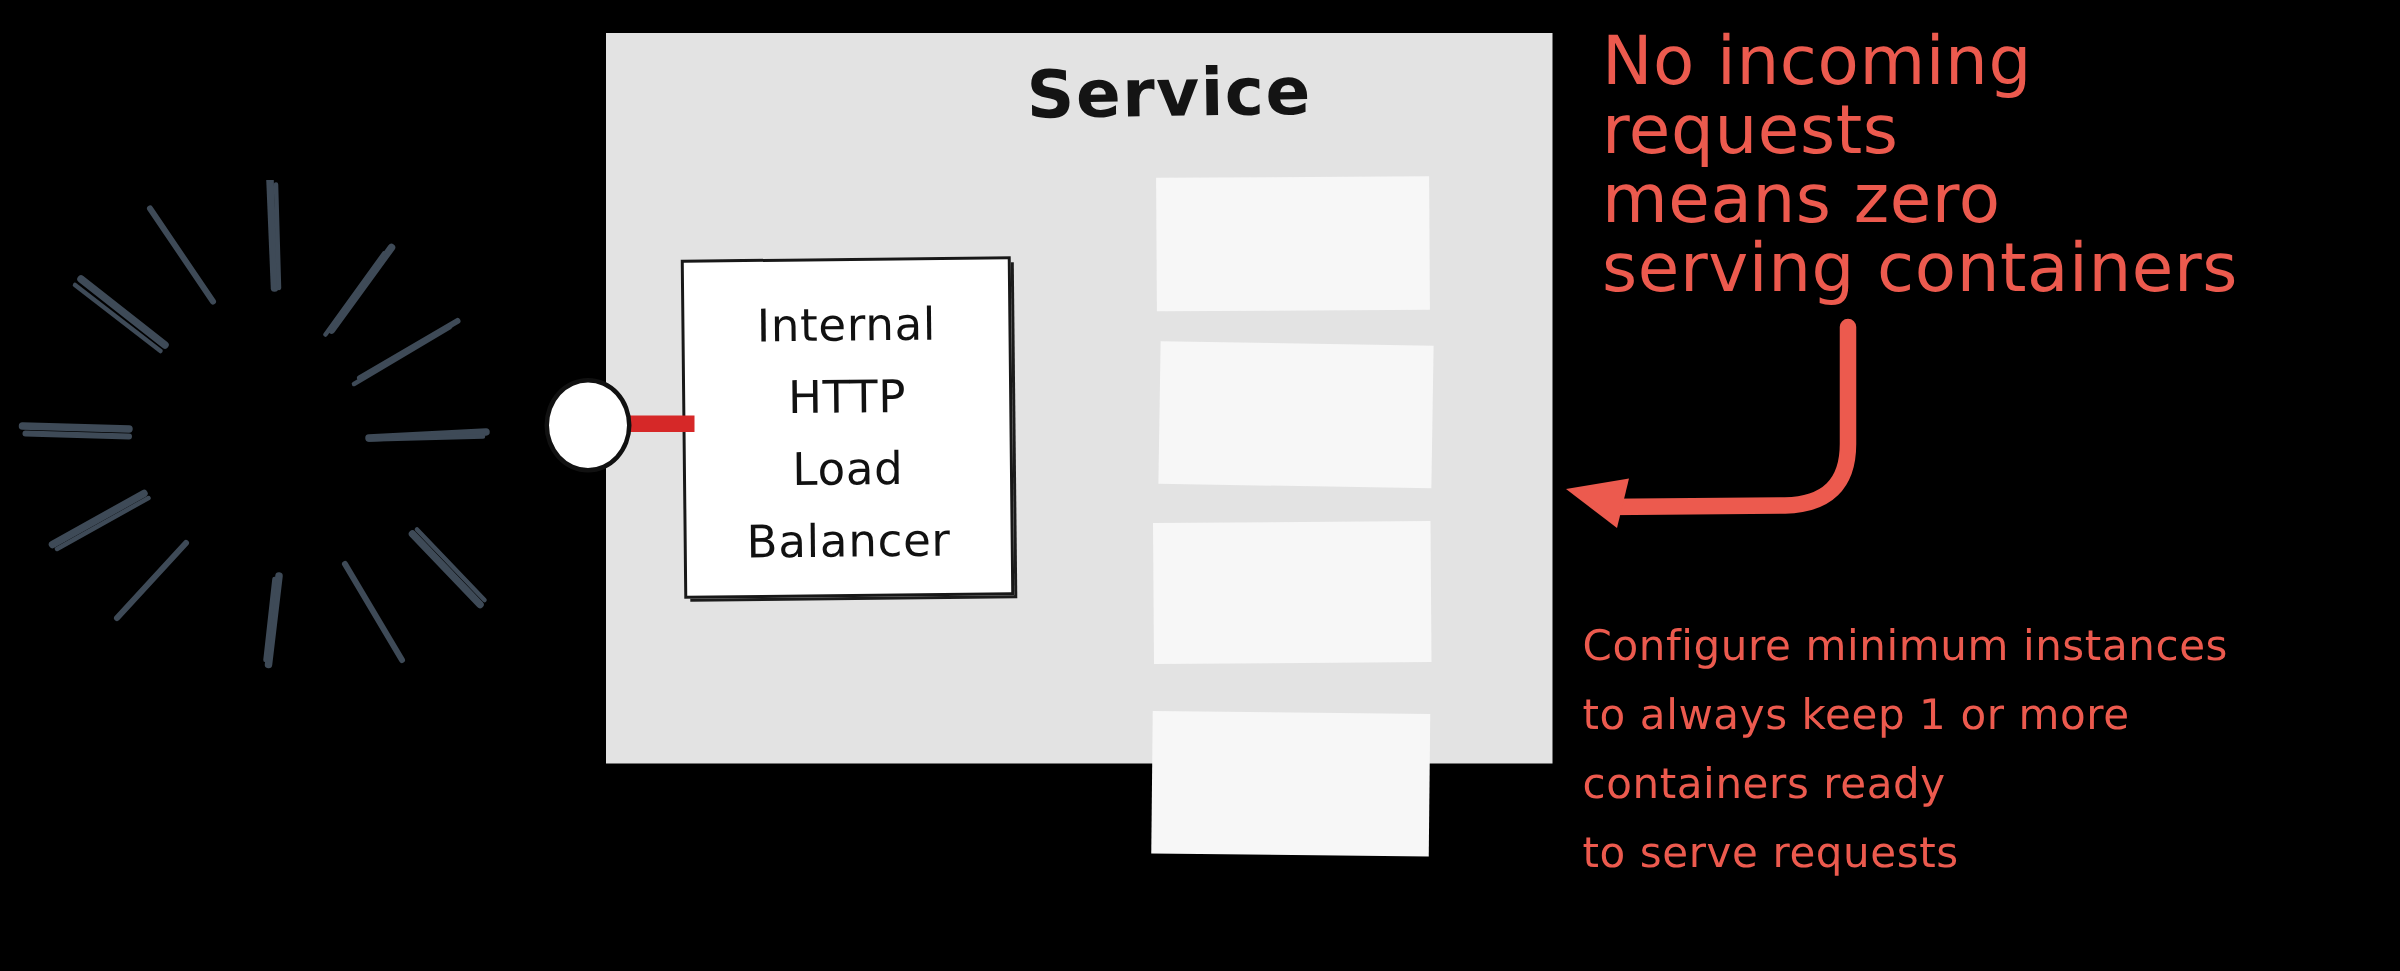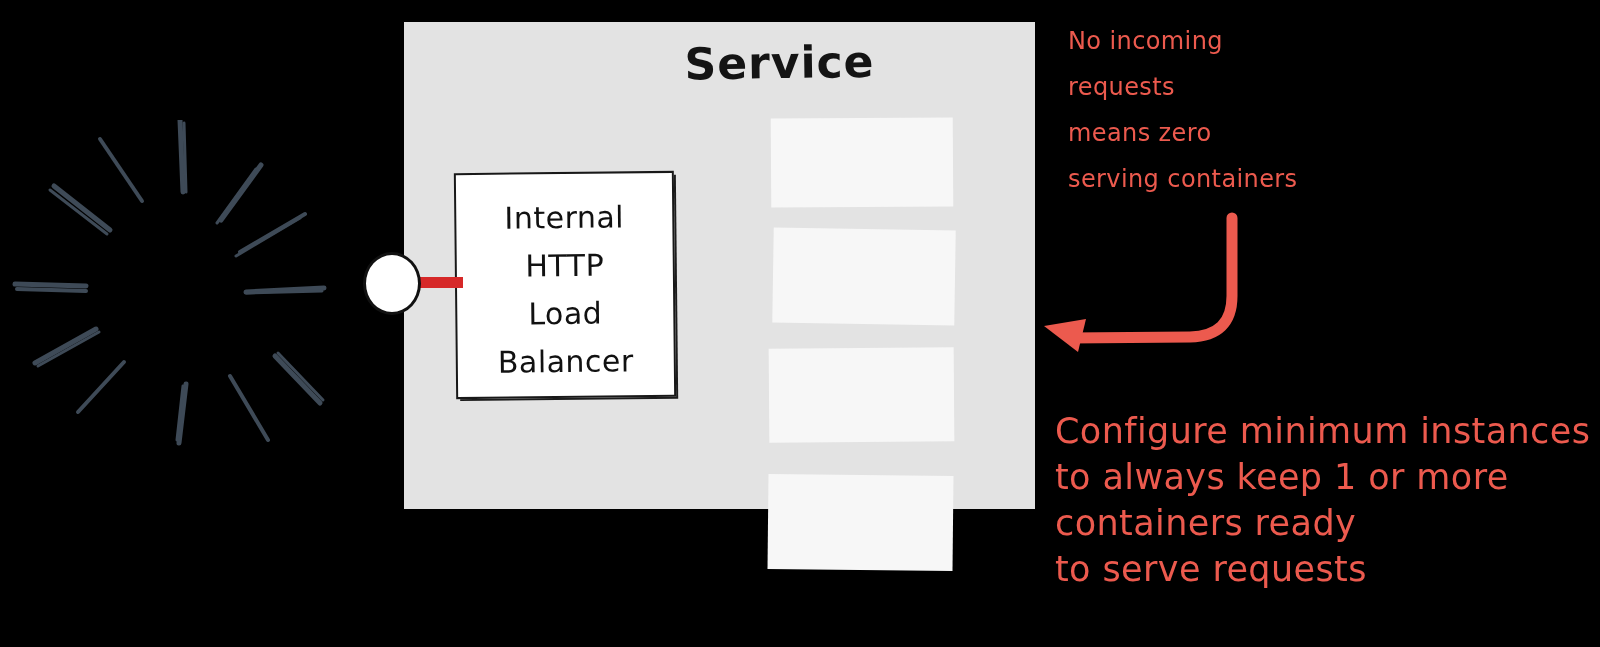--- a/index.html
+++ b/index.html
@@ -116,27 +116,27 @@
   .annotation {
     position: absolute;
     color: #ec5a4e;
     font-family: "DejaVu Sans", sans-serif;
     white-space: pre-line;
     letter-spacing: 0.4px;
   }
   #annotation-top {
     left: 1068px;
     top: 18px;
-    font-size: 24px;
+    font-size: 45px;
     line-height: 46px;
   }
   #annotation-bottom {
     left: 1055px;
     top: 408px;
-    font-size: 35px;
+    font-size: 28px;
     line-height: 46px;
   }
 
   #arrow-svg {
     position: absolute;
     left: 1030px;
     top: 200px;
     width: 240px;
     height: 160px;
   }

